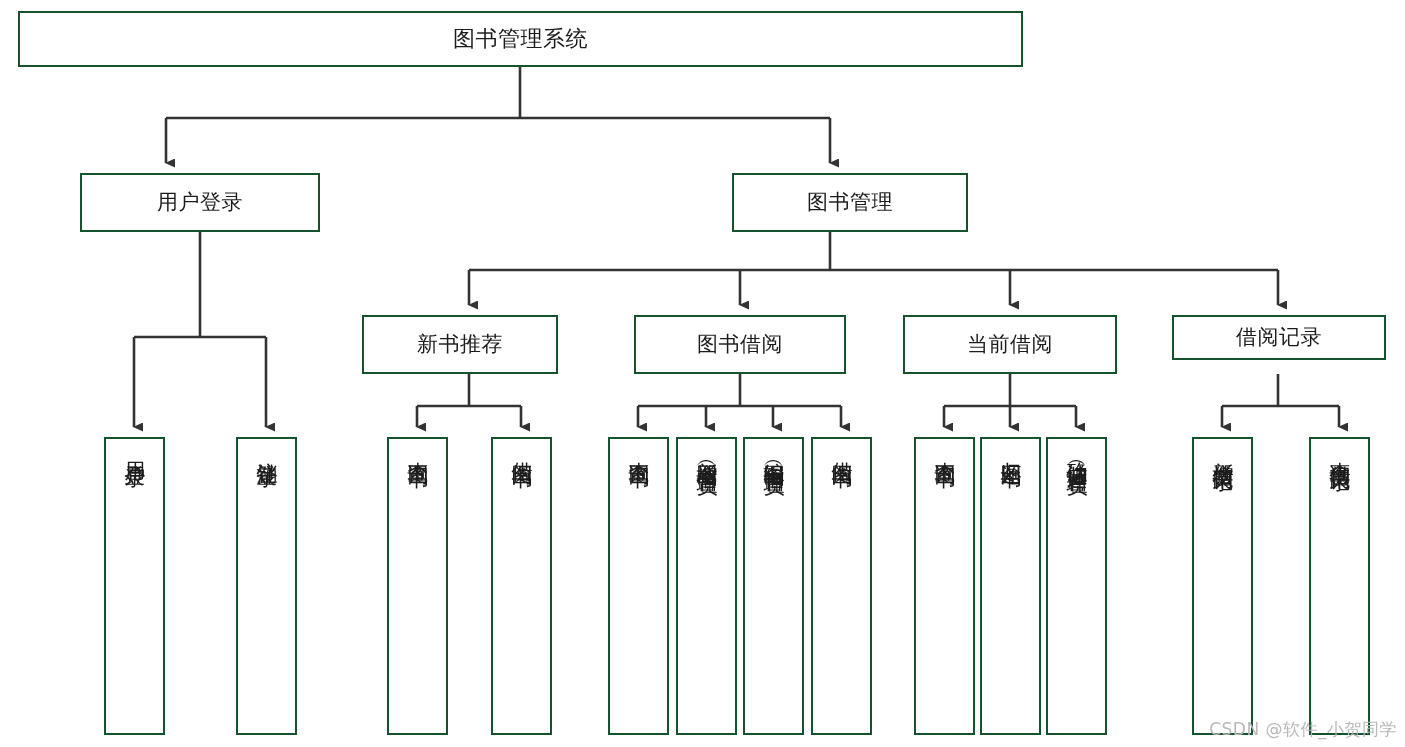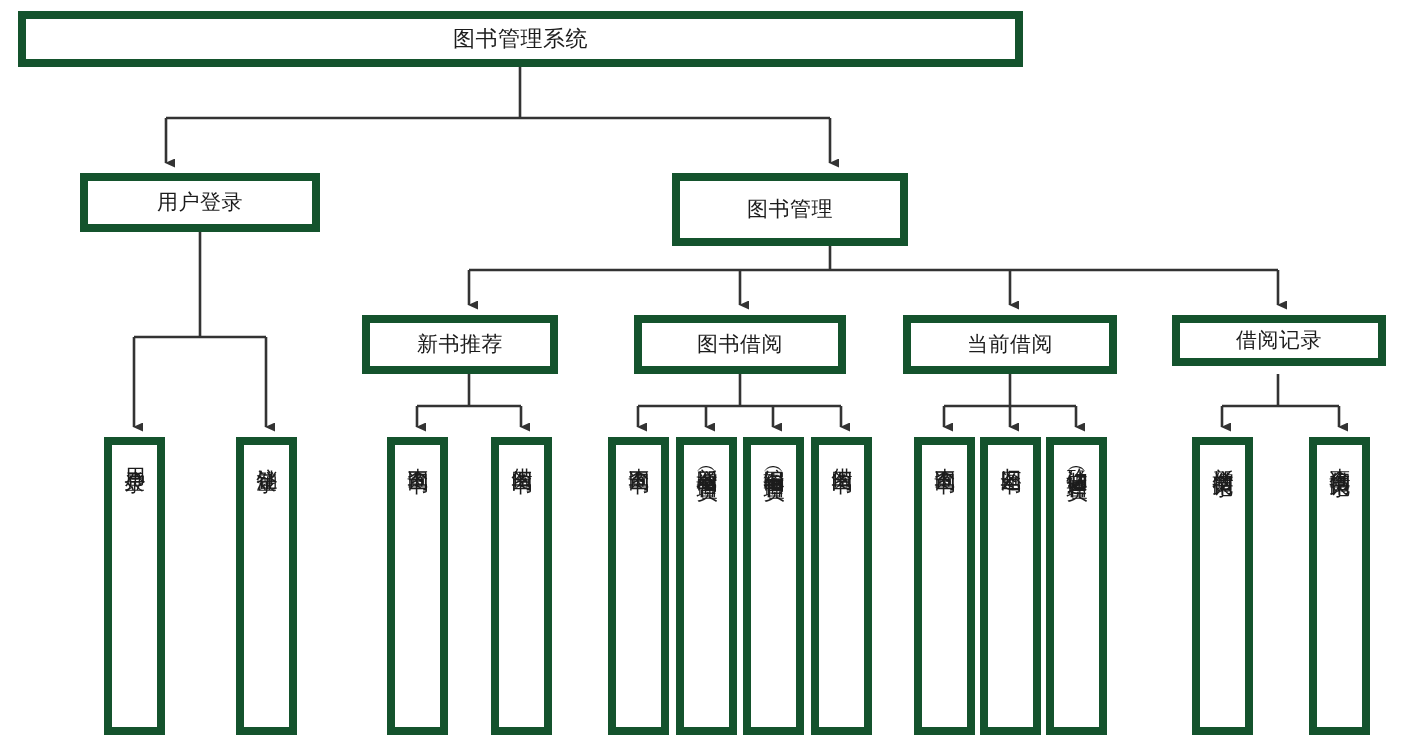--- a/index.html
+++ b/index.html
@@ -23,21 +23,21 @@
     left: 0;
     top: 0;
     width: 1405px;
     height: 747px;
     pointer-events: none;
   }
   .node {
     position: absolute;
     box-sizing: border-box;
     background: #ffffff;
-    border: 8px solid #14532d;
+    border: 2px solid #14532d;
     display: flex;
     align-items: center;
     justify-content: center;
     color: #1c1c1c;
   }
   .node-label {
     display: block;
     text-align: center;
     line-height: 1.14;
     letter-spacing: 0.5px;
@@ -133,37 +133,37 @@
   </svg>
 
   <div class="node horiz root" style="left:18px; top:11px; width:1005px; height:56px;">
     <span class="node-label">图书管理系统</span>
   </div>
 
   <div class="node horiz" style="left:80px; top:173px; width:240px; height:59px;">
     <span class="node-label">用户登录</span>
   </div>
 
-  <div class="node horiz" style="left:672px; top:173px; width:236px; height:73px;">
+  <div class="node horiz" style="left:732px; top:173px; width:236px; height:59px;">
     <span class="node-label">图书管理</span>
   </div>
 
   <div class="node horiz" style="left:362px; top:315px; width:196px; height:59px;">
     <span class="node-label">新书推荐</span>
   </div>
 
   <div class="node horiz" style="left:903px; top:315px; width:214px; height:59px;">
     <span class="node-label">当前借阅</span>
   </div>
 
   <div class="node horiz" style="left:634px; top:315px; width:212px; height:59px;">
     <span class="node-label">图书借阅</span>
   </div>
 
-  <div class="node horiz" style="left:1172px; top:315px; width:214px; height:51px;">
+  <div class="node horiz" style="left:1172px; top:315px; width:214px; height:45px;">
     <span class="node-label">借阅记录</span>
   </div>
 
   <div class="node leaf" style="left:104px; top:437px; width:61px; height:298px;">
     <span class="node-label">用户登录</span>
   </div>
 
   <div class="node leaf" style="left:236px; top:437px; width:61px; height:298px;">
     <span class="node-label">注销登录</span>
   </div>
@@ -205,14 +205,15 @@
   </div>
 
   <div class="node leaf" style="left:1192px; top:437px; width:61px; height:298px;">
     <span class="node-label">新增借阅记录</span>
   </div>
 
   <div class="node leaf" style="left:1309px; top:437px; width:61px; height:298px;">
     <span class="node-label">查询借阅记录</span>
   </div>
 
+  <div class="watermark">CSDN @软件_小贺同学</div>
 
 </div>
 
 </body></html>

